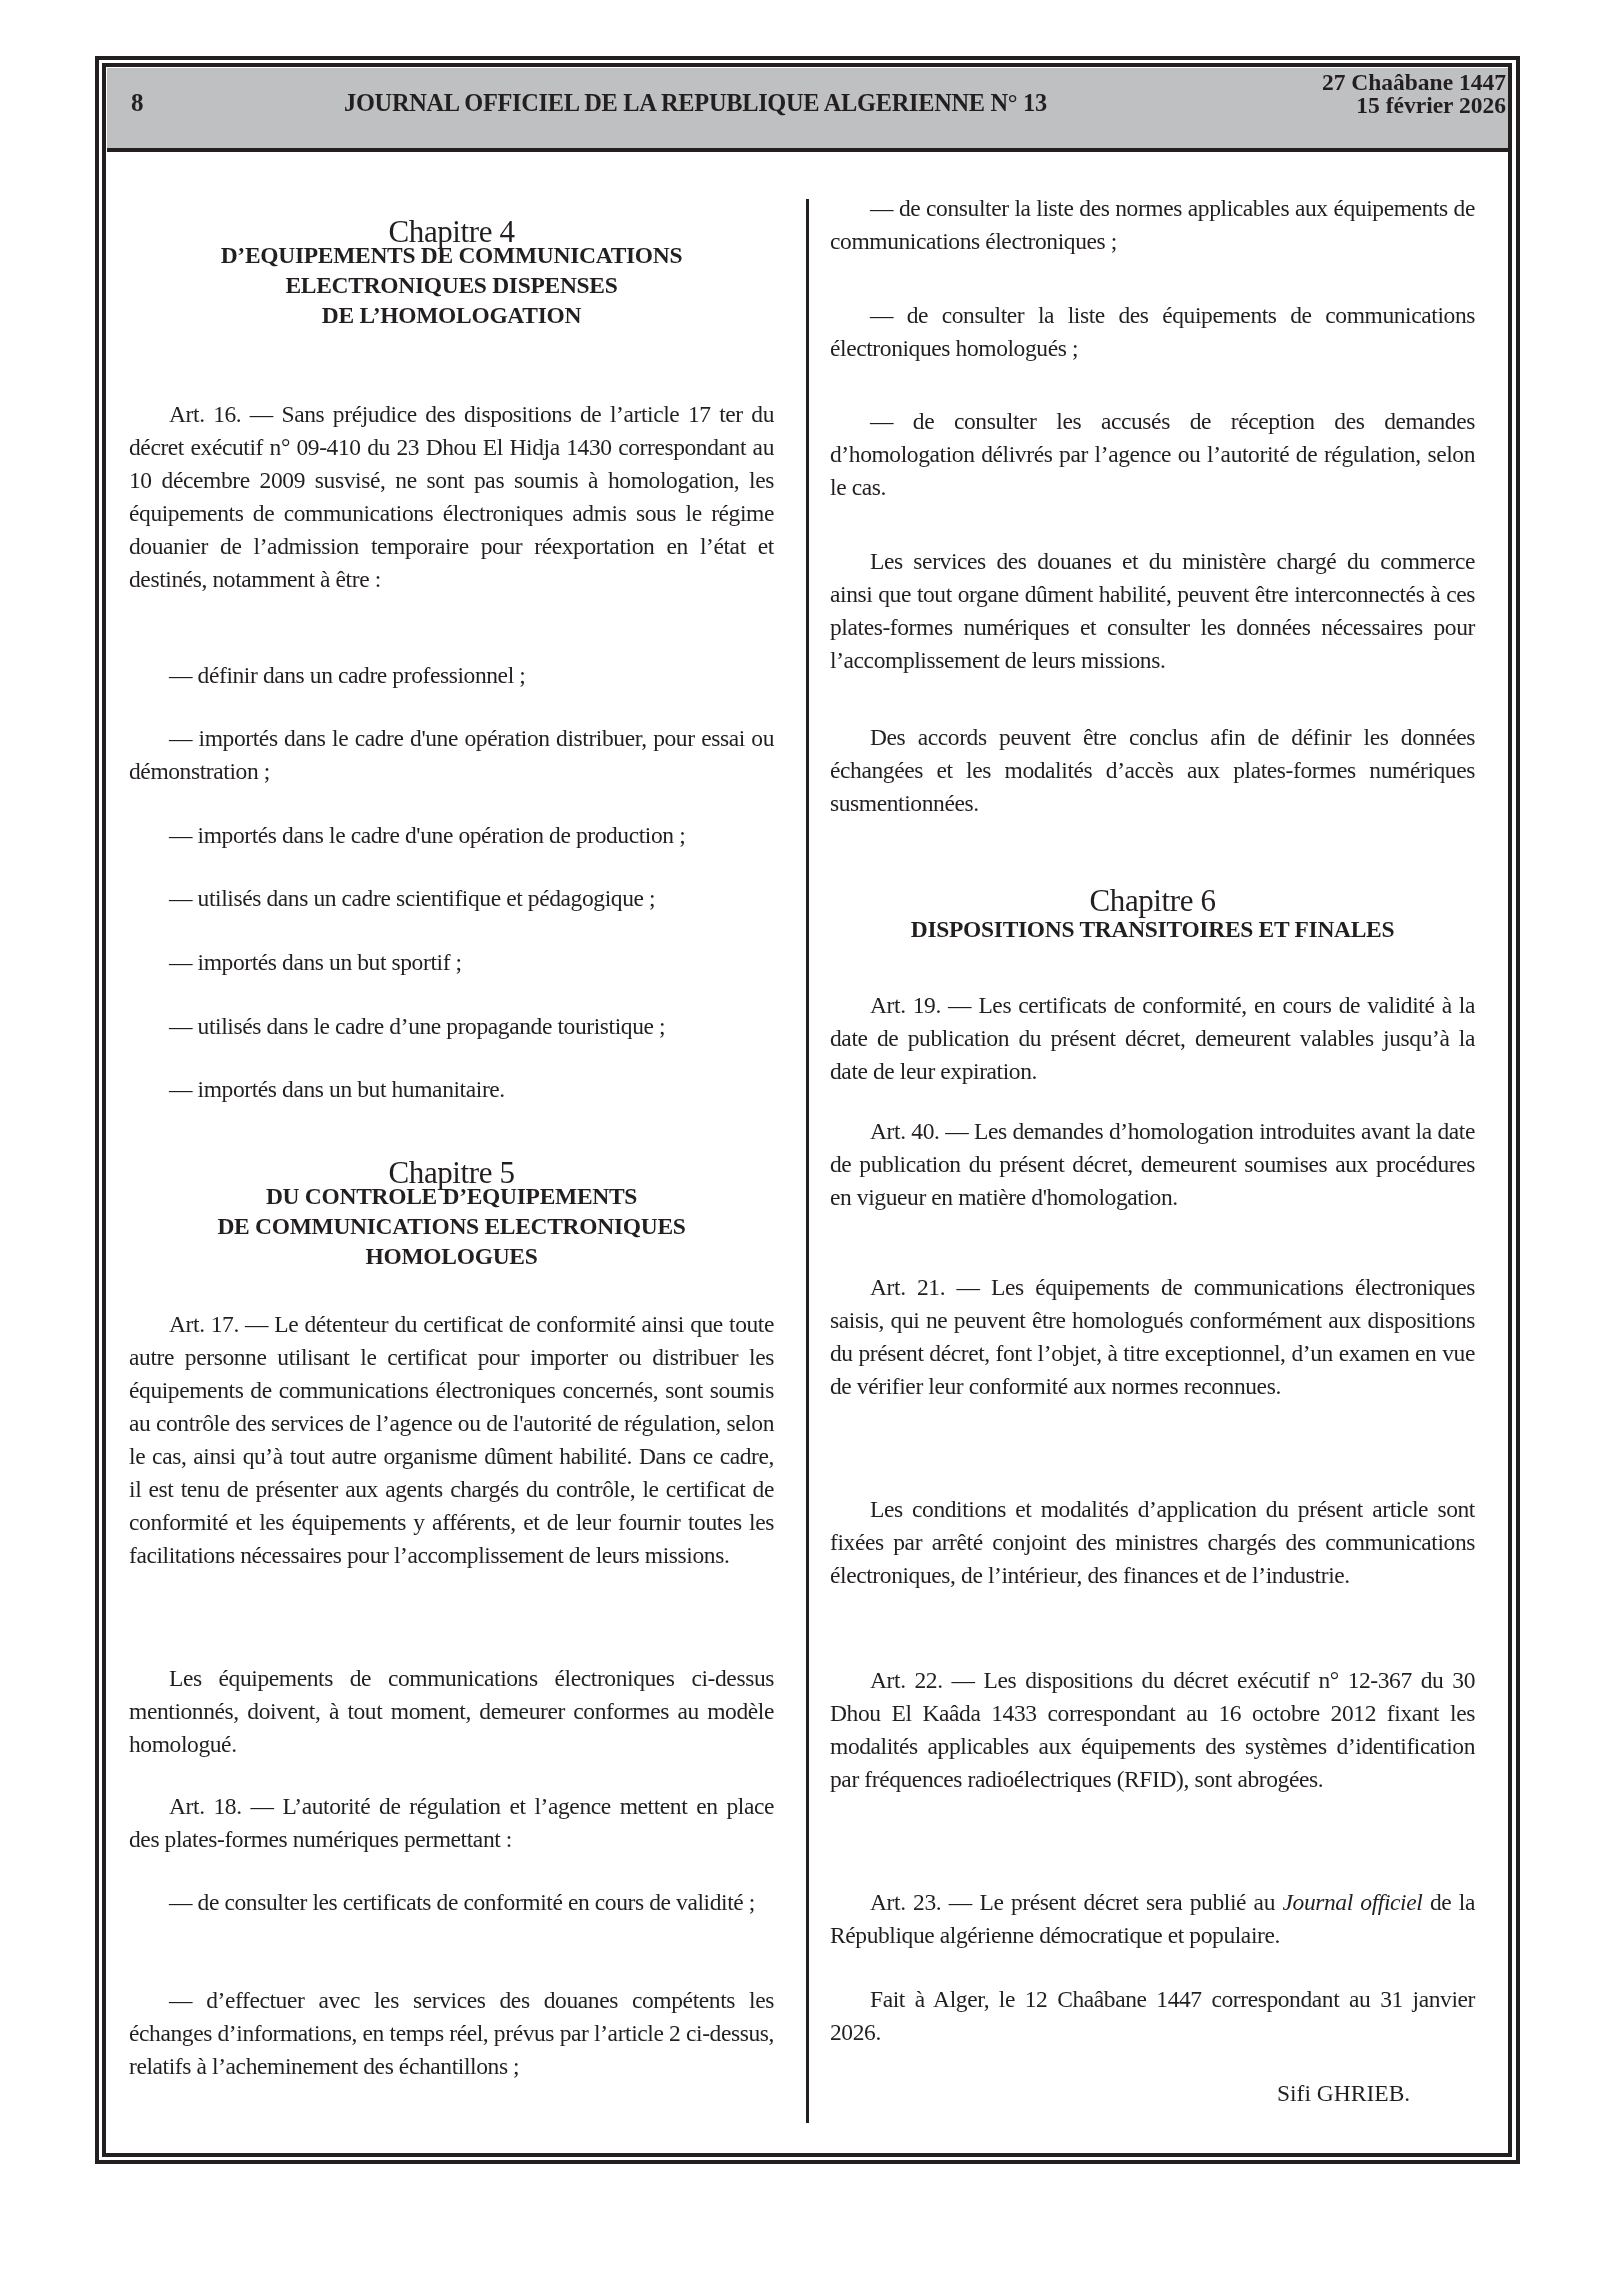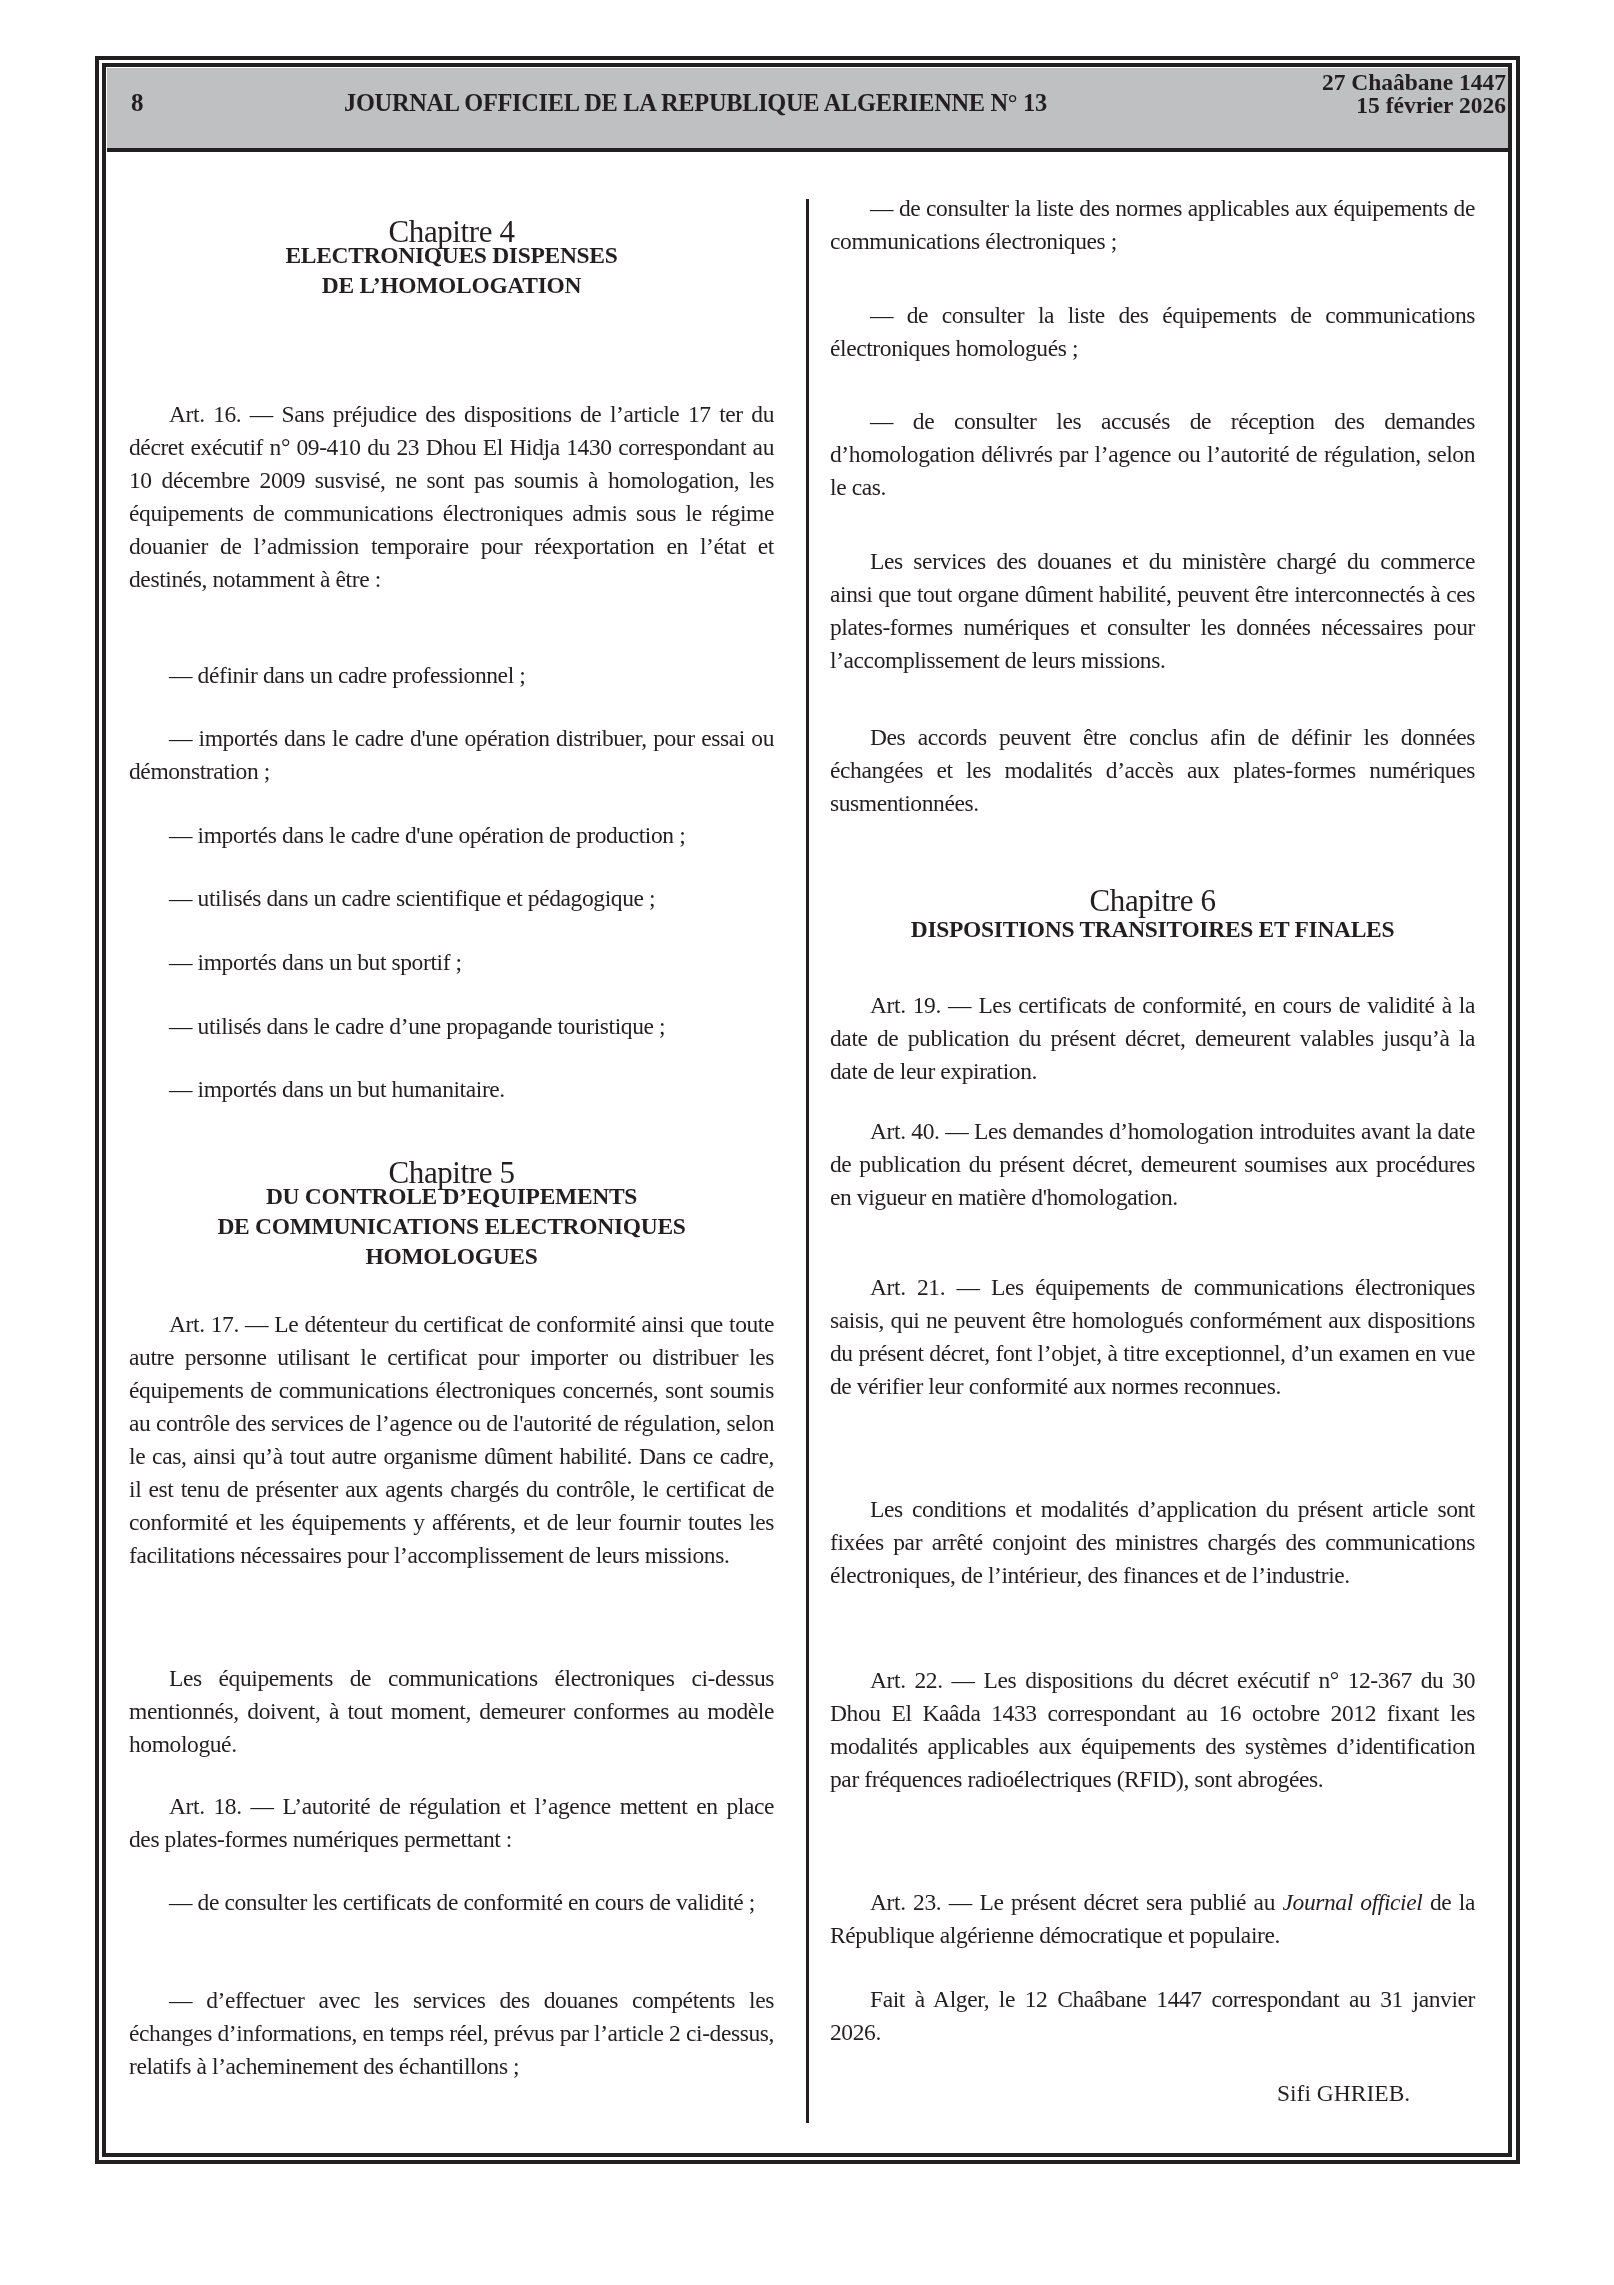--- a/index.html
+++ b/index.html
@@ -39,20 +39,21 @@
 <div class="header-band"></div>
 <div class="hdr-page">8</div>
 <div class="hdr-title">JOURNAL OFFICIEL DE LA REPUBLIQUE ALGERIENNE N° 13</div>
 <div class="hdr-date d1">27 Chaâbane 1447</div>
 <div class="hdr-date d2">15 février 2026</div>
 
 <div class="col-divider"></div>
 
 <div class="blk L center chap" style="top:195px">Chapitre 4</div>
 <div class="blk L center head" style="top:240px">
+  <div>D’EQUIPEMENTS DE COMMUNICATIONS</div>
   <div>ELECTRONIQUES DISPENSES</div>
   <div>DE L’HOMOLOGATION</div>
 </div>
 <div class="blk L ind" style="top:398px">Art. 16. — Sans préjudice des dispositions de l’article 17 ter du décret exécutif n° 09-410 du 23 Dhou El Hidja 1430 correspondant au 10 décembre 2009 susvisé, ne sont pas soumis à homologation, les équipements de communications électroniques admis sous le régime douanier de l’admission temporaire pour réexportation en l’état et destinés, notamment à être :</div>
 <div class="blk L ind" style="top:659px">— définir dans un cadre professionnel ;</div>
 <div class="blk L ind" style="top:722px">— importés dans le cadre d'une opération distribuer, pour essai ou démonstration ;</div>
 <div class="blk L ind" style="top:819px">— importés dans le cadre d'une opération de production ;</div>
 <div class="blk L ind" style="top:882px">— utilisés dans un cadre scientifique et pédagogique ;</div>
 <div class="blk L ind" style="top:946px">— importés dans un but sportif ;</div>
 <div class="blk L ind" style="top:1010px">— utilisés dans le cadre d’une propagande touristique ;</div>

